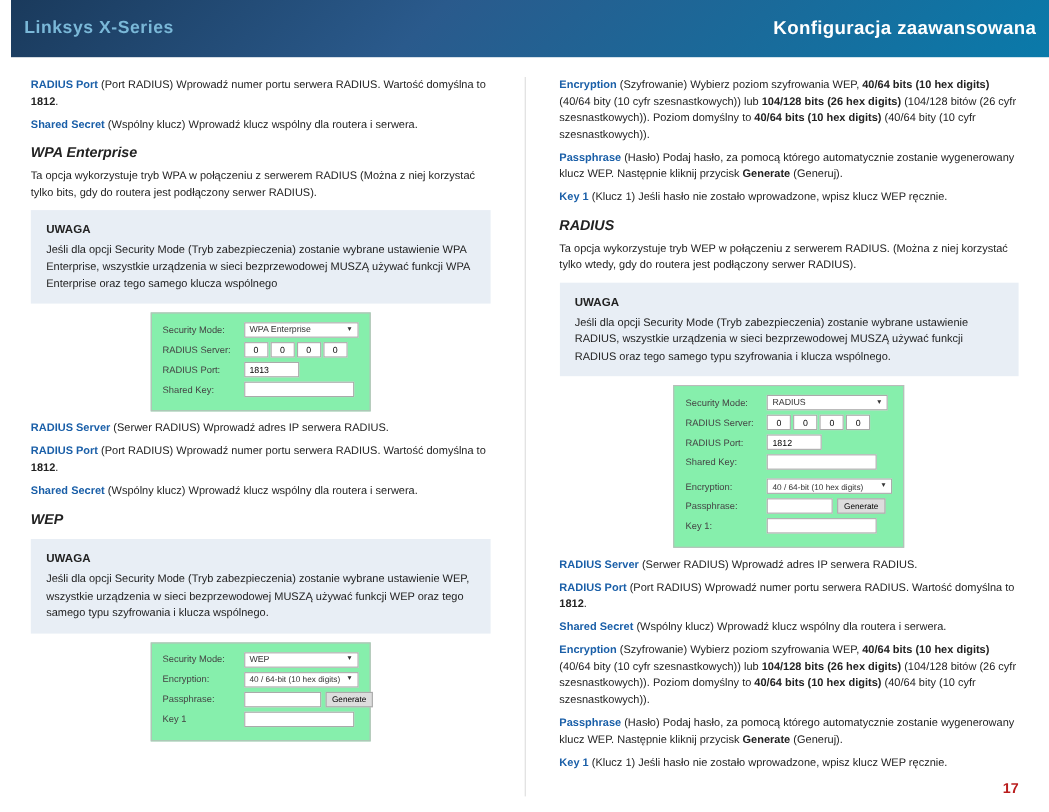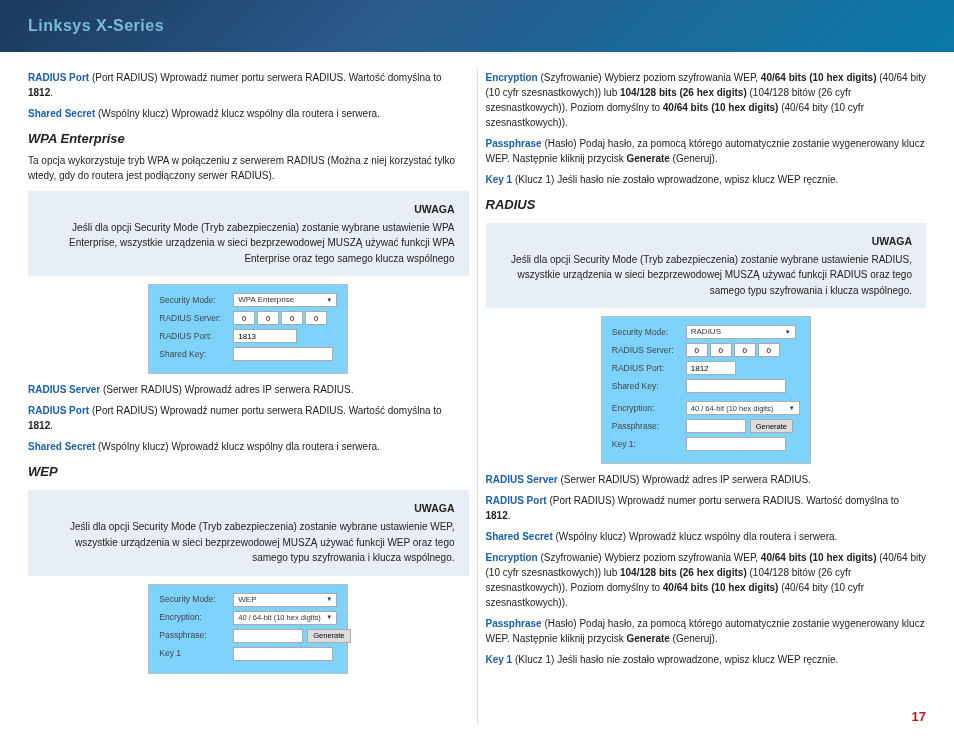--- a/index.html
+++ b/index.html
@@ -13,40 +13,41 @@
       overflow: hidden;
     }
 
     
     .header {
       background: linear-gradient(135deg, #1a3a5c 0%, #2a5a8c 40%, #1a6a9a 70%, #0a7aaa 100%);
       height: 52px;
       display: flex;
       align-items: center;
       justify-content: space-between;
-      padding: 0 28px;
+      padding: 0 12px;
+      margin-left: 10px;
     }
     .header-left {
       color: #7ab8d8;
       font-size: 16px;
       font-weight: bold;
       letter-spacing: 0.5px;
     }
     .header-right {
       color: #fff;
       font-size: 17px;
       font-weight: bold;
       letter-spacing: 0.3px;
     }
 
     
     .content {
       display: flex;
       padding: 18px 28px 14px 28px;
-      gap: 8px;
+      gap: 31px;
       height: calc(738px - 52px);
       overflow: hidden;
     }
 
     .col {
       flex: 1;
       font-size: 10.5px;
       line-height: 1.5;
     }
 
@@ -79,33 +80,32 @@
 
     
     .uwaga-box {
       background: #e8eef5;
       border: none;
       padding: 10px 14px;
       margin: 8px 0;
       font-size: 10px;
       line-height: 1.55;
       color: #222;
-      text-align: right;
     }
     .uwaga-title {
       font-weight: bold;
       font-size: 10.5px;
       color: #222;
       margin-bottom: 3px;
     }
 
     
     .screenshot-box {
       border: 1px solid #bbb;
-      background: #7dd3fc;
+      background: #86efac;
       margin: 8px auto;
       padding: 8px 10px;
       font-size: 9px;
       color: #333;
       width: 200px;
     }
     .screenshot-box .row {
       display: flex;
       align-items: center;
       margin-bottom: 4px;
@@ -177,36 +177,37 @@
       background: #ddd;
       margin: 0;
       flex-shrink: 0;
     }
   </style>
 </head>
 <body>
 
 <div class="header">
   <span class="header-left">Linksys X-Series</span>
+  <span class="header-right">Konfiguracja zaawansowana</span>
 </div>
 
 <div class="content">
 
   <div class="col">
 
     <p class="body-text">
       <span class="bold-blue">RADIUS Port</span><span> (Port RADIUS) Wprowadź numer portu serwera RADIUS. Wartość domyślna to </span><span class="bold">1812</span><span>.</span>
     </p>
 
     <p class="body-text">
       <span class="bold-blue">Shared Secret</span><span> (Wspólny klucz) Wprowadź klucz wspólny dla routera i serwera.</span>
     </p>
 
     <div class="section-title">WPA Enterprise</div>
-    <p class="body-text">Ta opcja wykorzystuje tryb WPA w połączeniu z serwerem RADIUS (Można z niej korzystać tylko wtedy, gdy do routera jest podłączony serwer RADIUS).</p>
+    <p class="body-text">Ta opcja wykorzystuje tryb WPA w połączeniu z serwerem RADIUS (Można z niej korzystać tylko bits, gdy do routera jest podłączony serwer RADIUS).</p>
 
     <div class="uwaga-box">
       <div class="uwaga-title">UWAGA</div>
       <div>Jeśli dla opcji Security Mode (Tryb zabezpieczenia) zostanie wybrane ustawienie WPA Enterprise, wszystkie urządzenia w sieci bezprzewodowej MUSZĄ używać funkcji WPA Enterprise oraz tego samego klucza wspólnego</div>
     </div>
 
     <div class="screenshot-box">
       <div class="row">
         <span class="label">Security Mode:</span>
         <div class="select">
@@ -217,21 +218,21 @@
         <span class="label">RADIUS Server:</span>
         <div class="ip-fields">
           <input value="0" readonly="" style="">
           <input value="0" readonly="" style="">
           <input value="0" readonly="" style="">
           <input value="0" readonly="" style="">
         </div>
       </div>
       <div class="row">
         <span class="label">RADIUS Port:</span>
-        <input class="field" value="1813" readonly="" style="width: 64px; flex: 0 0 auto;">
+        <input class="field" value="1813" readonly="" style="width: 50px; flex: 0 0 auto;">
       </div>
       <div class="row">
         <span class="label">Shared Key:</span>
         <input class="field" readonly="" style="width: 100px; flex: 0 0 auto;">
       </div>
     </div>
 
     <p class="body-text">
       <span class="bold-blue">RADIUS Server</span><span> (Serwer RADIUS) Wprowadź adres IP serwera RADIUS.</span>
     </p>
@@ -285,20 +286,21 @@
 
     <p class="body-text">
       <span class="bold-blue">Passphrase</span><span> (Hasło) Podaj hasło, za pomocą którego automatycznie zostanie wygenerowany klucz WEP. Następnie kliknij przycisk </span><span class="bold">Generate</span><span> (Generuj).</span>
     </p>
 
     <p class="body-text">
       <span class="bold-blue">Key 1</span><span> (Klucz 1) Jeśli hasło nie zostało wprowadzone, wpisz klucz WEP ręcznie.</span>
     </p>
 
     <div class="section-title">RADIUS</div>
+    <p class="body-text">Ta opcja wykorzystuje tryb WEP w połączeniu z serwerem RADIUS. (Można z niej korzystać tylko wtedy, gdy do routera jest podłączony serwer RADIUS).</p>
 
     <div class="uwaga-box">
       <div class="uwaga-title">UWAGA</div>
       <div>Jeśli dla opcji Security Mode (Tryb zabezpieczenia) zostanie wybrane ustawienie RADIUS, wszystkie urządzenia w sieci bezprzewodowej MUSZĄ używać funkcji RADIUS oraz tego samego typu szyfrowania i klucza wspólnego.</div>
     </div>
 
     <div class="screenshot-box" style="width:210px;">
       <div class="row">
         <span class="label">Security Mode:</span>
         <div class="select">

